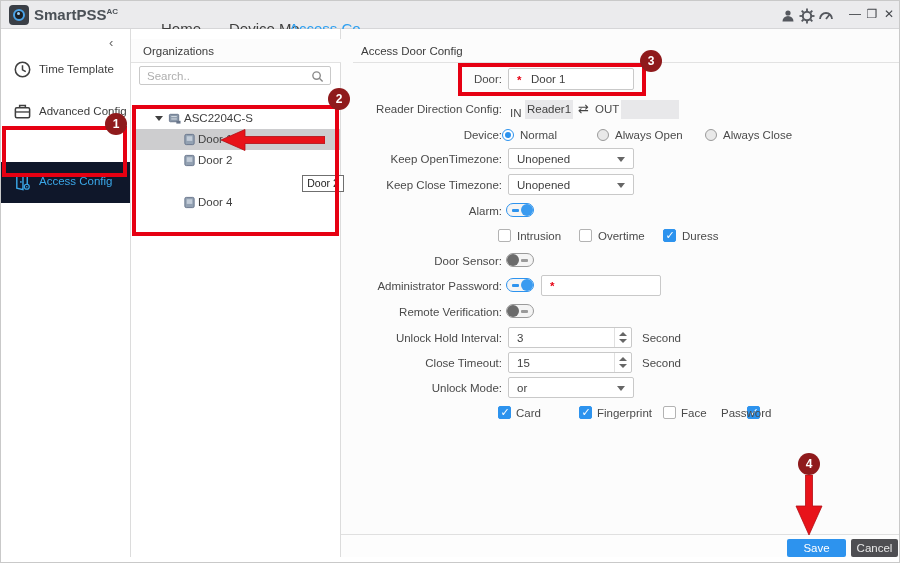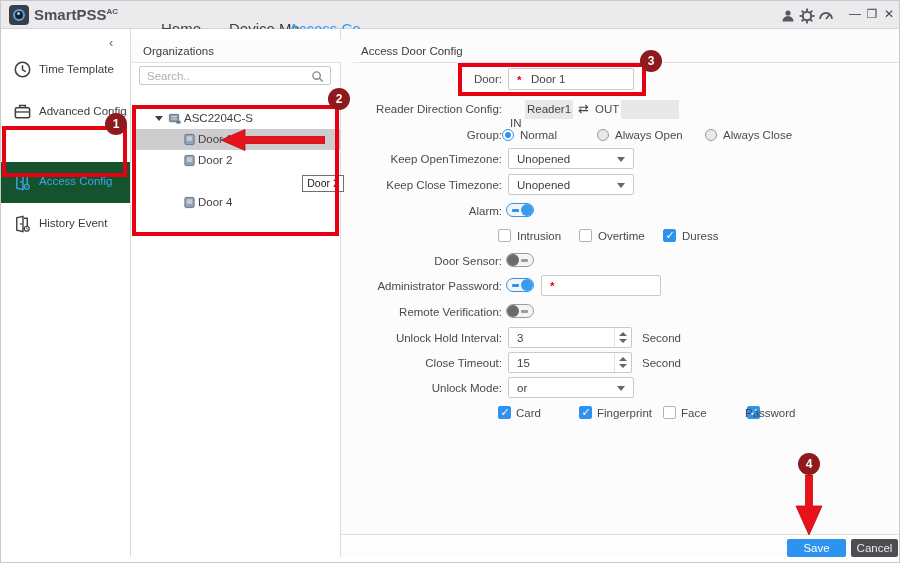--- a/index.html
+++ b/index.html
@@ -21,21 +21,21 @@
 
   
   .substrip { position:absolute; left:130px; top:28px; width:770px; height:10px; background:#e5e5e7; }
   .panel-header { position:absolute; top:38px; height:24px; background:#fcfcfc; border-bottom:1px solid #e2e2e2; }
   .panel-header span { position:absolute; top:6px; color:#3c3c3c; }
 
   
   .sidebar { position:absolute; left:0; top:28px; width:130px; height:528px; background:#fff; border-right:1px solid #dcdcdc; }
   .collapse { position:absolute; left:108px; top:6px; font-size:13px; color:#6a6a6a; }
   .side-item { position:absolute; left:0; width:129px; height:40px; }
-  .side-item.active { background:#14532d;text-align:right; }
+  .side-item.active { background:#0f172a;text-align:right; }
   .side-item .s-icon { position:absolute; left:12px; top:10px; width:19px; height:19px; }
   .side-item .s-label { position:absolute; left:38px; top:13px; color:#3c3c3c; white-space:nowrap; }
   .side-item.active .s-label { color:#3aa7e8; }
 
   
   .orgpanel { position:absolute; left:130px; top:28px; width:210px; height:528px; background:#fff; border-right:1px solid #dcdcdc; }
   .search-box { position:absolute; left:138px; top:65px; width:192px; height:19px; border:1px solid #c9c9c9; border-radius:2px; background:#fff; }
   .search-box .ph { position:absolute; left:7px; top:3px; color:#aeaeae;text-align:center; }
   .search-box .mag { position:absolute; right:6px; top:3px; width:13px; height:13px; }
   .tree-row { position:absolute; height:21px; width:208px; left:131px; }
@@ -156,30 +156,20 @@
       <svg class="s-icon" viewBox="0 0 20 20">
         <path d="M10.5 2.5 4 4v13l6.5 1.5z" fill="none" stroke="#3aa7e8" stroke-width="1.5"></path>
         <path d="M11.5 4.5h3.5v9" fill="none" stroke="#3aa7e8" stroke-width="1.5"></path>
         <circle cx="8.3" cy="10.5" r="0.9" fill="#3aa7e8"></circle>
         <circle cx="14.5" cy="15.5" r="2.6" fill="none" stroke="#3aa7e8" stroke-width="1.3"></circle>
         <circle cx="14.5" cy="15.5" r="0.8" fill="#3aa7e8"></circle>
       </svg>
       <span class="s-label">Access Config</span>
     </div>
 
-    <div class="side-item" style="top:175px">
-      <svg class="s-icon" viewBox="0 0 20 20">
-        <path d="M10.5 2.5 4 4v13l6.5 1.5z" fill="none" stroke="#3f3f3f" stroke-width="1.5"></path>
-        <path d="M11.5 4.5h3.5v9" fill="none" stroke="#3f3f3f" stroke-width="1.5"></path>
-        <circle cx="8.3" cy="10.5" r="0.9" fill="#3f3f3f"></circle>
-        <circle cx="14.5" cy="15.5" r="2.6" fill="none" stroke="#3f3f3f" stroke-width="1.3"></circle>
-        <path d="M14.5 14.2v1.4l1.1.7" fill="none" stroke="#3f3f3f" stroke-width="1"></path>
-      </svg>
-      <span class="s-label">History Event</span>
-    </div>
   </div>
 
   <div class="orgpanel"></div>
   <div class="panel-header" style="left:130px;width:210px">
     <span style="left:12px">Organizations</span>
   </div>
 
   <div class="search-box">
     <span class="ph">Search..</span>
     <svg class="mag" viewBox="0 0 14 14">
@@ -232,27 +222,27 @@
     <span style="left:8px">Access Door Config</span>
   </div>
 
   <div class="flabel" style="top:72px">Door:</div>
   <div class="inp" style="left:507px;top:67px;width:126px;height:22px">
     <span class="req">*</span>
     <span class="val">Door 1</span>
   </div>
 
   <div class="flabel" style="top:102px">Reader Direction Config:</div>
-  <div class="ftext" style="left:509px;top:116px">IN</div>
+  <div class="ftext" style="left:509px;top:106px">IN</div>
   <div class="graychip" style="left:524px;top:99px;width:48px">Reader1</div>
   <div class="ftext" style="left:577px;top:100px;font-size:13px;color:#444">⇄</div>
   <div class="ftext" style="left:594px;top:102px">OUT</div>
   <div class="graychip" style="left:620px;top:99px;width:58px"></div>
 
-  <div class="flabel" style="top:128px">Group:</div>
+  <div class="flabel" style="top:128px">Device:</div>
   <span class="radio on" style="left:501px;top:128px"></span>
   <div class="cb-label" style="left:519px;top:128px">Normal</div>
   <span class="radio" style="left:596px;top:128px"></span>
   <div class="cb-label" style="left:614px;top:128px">Always Open</div>
   <span class="radio" style="left:704px;top:128px"></span>
   <div class="cb-label" style="left:722px;top:128px">Always Close</div>
 
   <div class="flabel" style="top:152px">Keep OpenTimezone:</div>
   <div class="select" style="left:507px;top:147px">
     <span class="val">Unopened</span>
@@ -326,21 +316,21 @@
     <span class="caret"></span>
   </div>
 
   <span class="cb on" style="left:497px;top:405px"></span>
   <div class="cb-label" style="left:515px;top:406px">Card</div>
   <span class="cb on" style="left:578px;top:405px"></span>
   <div class="cb-label" style="left:596px;top:406px">Fingerprint</div>
   <span class="cb" style="left:662px;top:405px"></span>
   <div class="cb-label" style="left:680px;top:406px">Face</div>
   <span class="cb on" style="left:746px;top:405px"></span>
-  <div class="cb-label" style="left:744px;top:406px">Password</div>
+  <div class="cb-label" style="left:720px;top:406px">Password</div>
 
   <div class="bottombar"></div>
   <div class="btn save">Save</div>
   <div class="btn cancel">Cancel</div>
 
   <div class="ann-box" style="left:1px;top:125px;width:125px;height:51px"></div>
   <div class="badge" style="left:104px;top:112px">1</div>
 
   <div class="ann-box" style="left:131px;top:104px;width:207px;height:131px"></div>
   <div class="badge" style="left:327px;top:87px">2</div>

